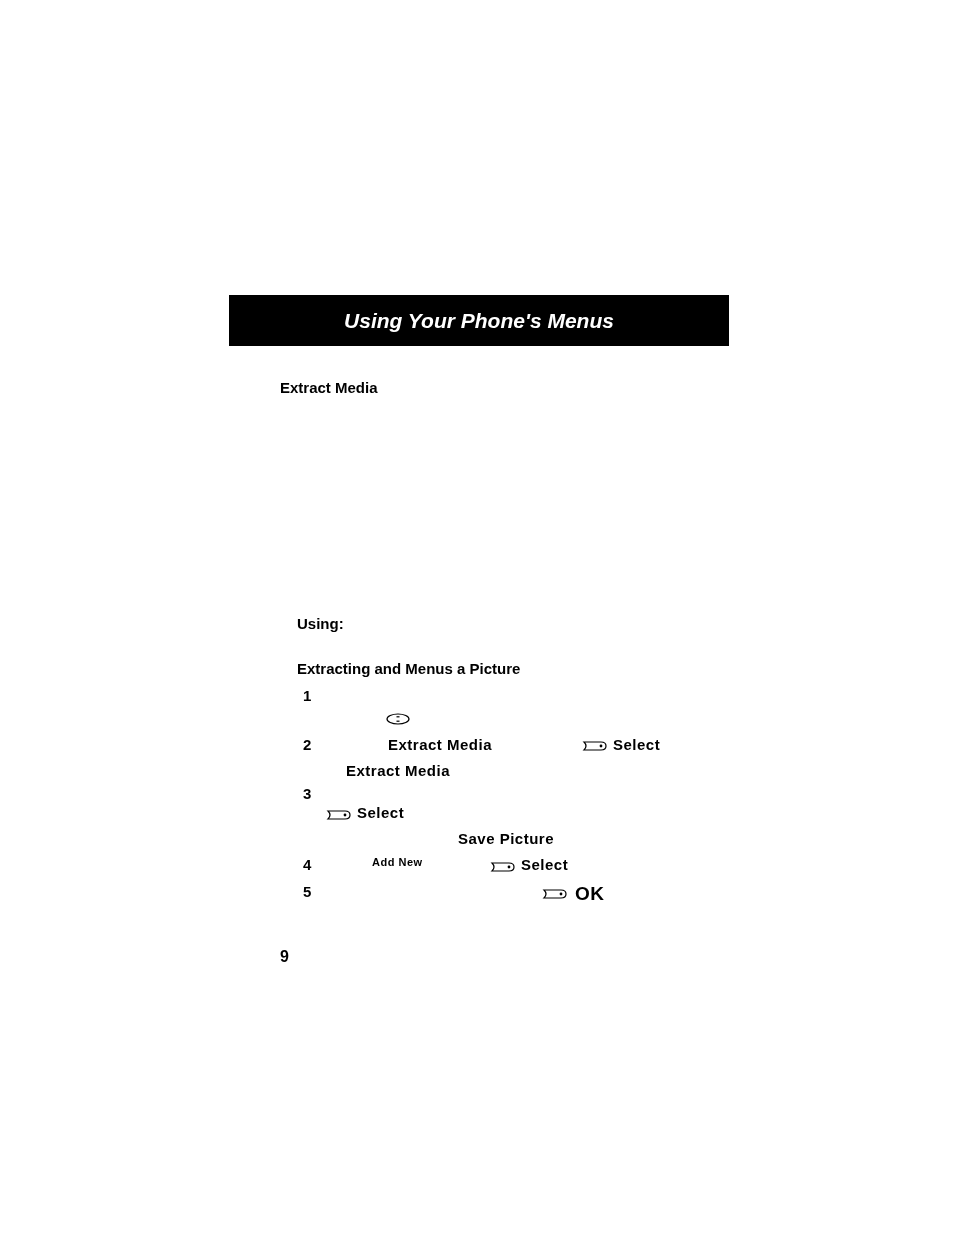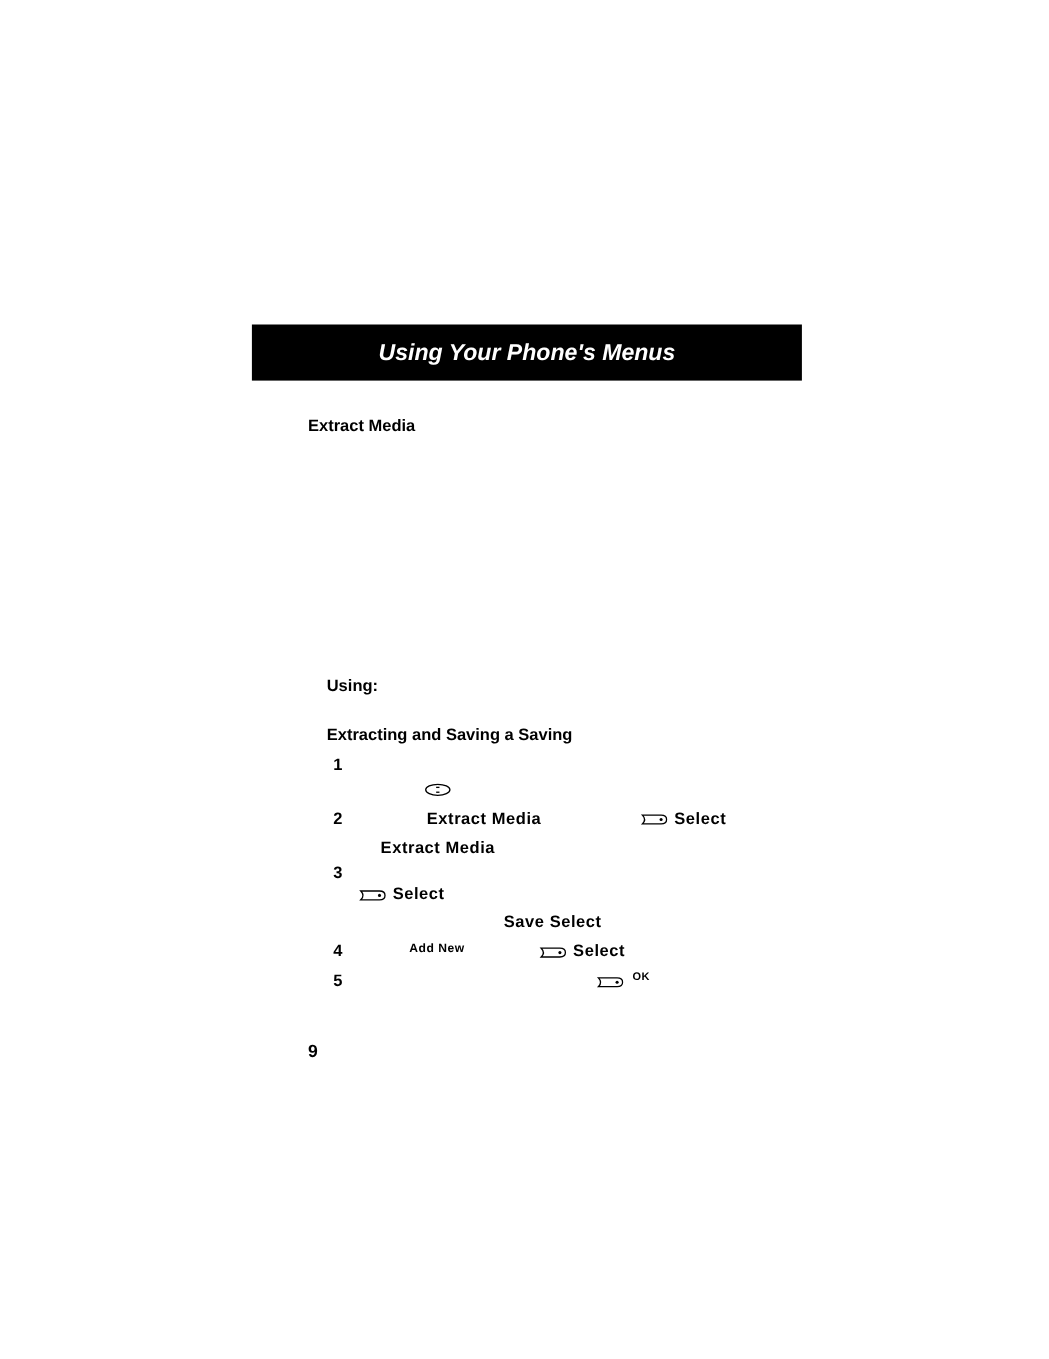--- a/index.html
+++ b/index.html
@@ -21,37 +21,37 @@
   .step3-num { position: absolute; left: 303px; top: 753px; }
   .step3-icon { position: absolute; left: 325px; top: 775px; }
   .step3-text { position: absolute; left: 357px; top: 772px; font-weight: bold; font-size: 15px; font-family: 'Trebuchet MS', sans-serif; letter-spacing: 0.5px; }
   .step3-line2-text { position: absolute; left: 458px; top: 798px; font-weight: bold; font-size: 15px; font-family: 'Trebuchet MS', sans-serif; letter-spacing: 0.5px; }
   .step4-num { position: absolute; left: 303px; top: 824px; }
   .step4-text1 { position: absolute; left: 372px; top: 824px; font-weight: bold; font-size: 11px; font-family: 'Trebuchet MS', sans-serif; letter-spacing: 0.5px; }
   .step4-icon  { position: absolute; left: 489px; top: 827px; }
   .step4-text2 { position: absolute; left: 521px; top: 824px; font-weight: bold; font-size: 15px; font-family: 'Trebuchet MS', sans-serif; letter-spacing: 0.5px; }
   .step5-num { position: absolute; left: 303px; top: 851px; }
   .step5-icon { position: absolute; left: 541px; top: 854px; }
-  .step5-text { position: absolute; left: 575px; top: 851px; font-weight: bold; font-size: 10px; font-family: 'Trebuchet MS', sans-serif; letter-spacing: 0.5px; }
+  .step5-text { position: absolute; left: 575px; top: 851px; font-weight: bold; font-size: 19px; font-family: 'Trebuchet MS', sans-serif; letter-spacing: 0.5px; }
   .page-number { position: absolute; left: 280px; top: 916px; font-weight: bold; font-size: 16px; }
 </style>
 </head>
 <body>
 
 <div class="page">
 
   <div class="title-bar">
     <span class="title-text">Using Your Phone's Menus</span>
   </div>
 
   <div class="section-heading-1">Extract Media</div>
 
   <div class="note-label">Using:</div>
 
-  <div class="section-heading-2">Extracting and Saving a Saving</div>
+  <div class="section-heading-2">Extracting and Menus a Picture</div>
 
   <div class="step-num step1-num">1</div>
   <span class="step1-icon">
     <svg width="24" height="12" viewBox="0 0 24 12">
         <ellipse cx="12" cy="6" rx="11" ry="5" fill="none" stroke="#000" stroke-width="1.2"></ellipse>
         <rect x="10.5" y="3.2" width="3" height="1.2" fill="#000"></rect>
         <rect x="10.5" y="7.6" width="3" height="1.2" fill="#000"></rect>
       </svg>
   </span>
 
@@ -67,21 +67,21 @@
   <div class="step2-line2-text">Extract Media</div>
 
   <div class="step-num step3-num">3</div>
   <span class="step3-icon">
     <svg width="26" height="12" viewBox="0 0 26 12">
         <path d="M 3 2 L 20 2 Q 25 2 25 6 Q 25 10 20 10 L 3 10 Q 7 6 3 2 Z" fill="none" stroke="#000" stroke-width="1.2"></path>
         <circle cx="20" cy="6" r="1.4" fill="#000"></circle>
       </svg>
   </span>
   <div class="step3-text">Select</div>
-  <div class="step3-line2-text">Save Select</div>
+  <div class="step3-line2-text">Save Picture</div>
 
   <div class="step-num step4-num">4</div>
   <div class="step4-text1">Add New</div>
   <span class="step4-icon">
     <svg width="26" height="12" viewBox="0 0 26 12">
         <path d="M 3 2 L 20 2 Q 25 2 25 6 Q 25 10 20 10 L 3 10 Q 7 6 3 2 Z" fill="none" stroke="#000" stroke-width="1.2"></path>
         <circle cx="20" cy="6" r="1.4" fill="#000"></circle>
       </svg>
   </span>
   <div class="step4-text2">Select</div>

